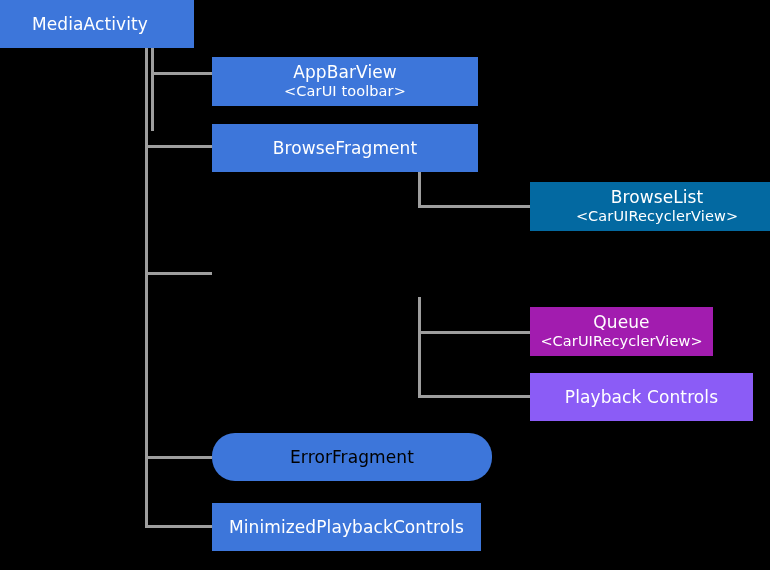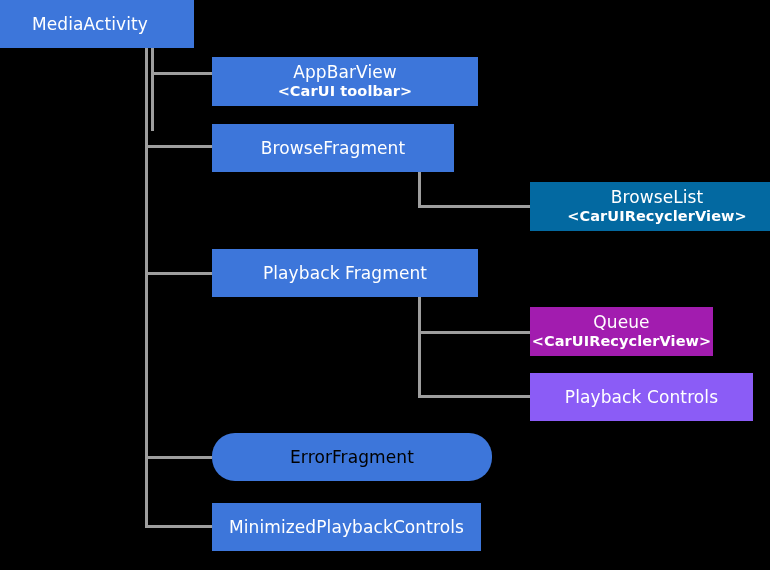--- a/index.html
+++ b/index.html
@@ -30,21 +30,21 @@
     line-height: 1.18;
   }
   .node-title {
     font-size: 17px;
     font-weight: 400;
     letter-spacing: 0.1px;
     white-space: nowrap;
   }
   .node-subtitle {
     font-size: 14.5px;
-    font-weight: 700;
+    font-weight: 400;
     letter-spacing: 0.1px;
     white-space: nowrap;
     margin-top: 1px;
   }
   .node-box.single .node-title {
     margin: 0;
   }
   .connector {
     position: absolute;
     background: #9e9e9e;
@@ -72,29 +72,26 @@
     <div class="connector v" style="background: rgb(158, 158, 158); left: 418px; top: 297px; height: 101px;"></div>
     <div class="connector h" style="background: rgb(158, 158, 158); left: 418px; top: 331px; width: 112px;"></div>
     <div class="connector h" style="background: rgb(158, 158, 158); left: 418px; top: 395px; width: 112px;"></div>
     <div class="node-box single" style="left: -14px; top: 0px; width: 208px; height: 48px; background: rgb(61, 118, 218); color: rgb(255, 255, 255);">
       <div class="node-title">MediaActivity</div>
     </div>
     <div class="node-box" style="left: 212px; top: 57px; width: 266px; height: 49px; background: rgb(61, 118, 218); color: rgb(255, 255, 255); text-align: center;">
       <div class="node-title">AppBarView</div>
       <div class="node-subtitle">&lt;CarUI toolbar&gt;</div>
     </div>
-    <div class="node-box single" style="left: 212px; top: 124px; width: 242px; height: 48px; background: rgb(61, 118, 218); color: rgb(255, 255, 255);">
+    <div class="node-box single" style="left: 212px; top: 124px; width: 266px; height: 48px; background: rgb(61, 118, 218); color: rgb(255, 255, 255);">
       <div class="node-title">BrowseFragment</div>
     </div>
     <div class="node-box" style="left: 530px; top: 182px; width: 254px; height: 49px; background: #0369a1; color: rgb(255, 255, 255);">
       <div class="node-title">BrowseList</div>
       <div class="node-subtitle">&lt;CarUIRecyclerView&gt;</div>
-    </div>
-    <div class="node-box single" style="left: 212px; top: 249px; width: 266px; height: 48px; background: rgb(61, 118, 218); color: rgb(255, 255, 255);">
-      <div class="node-title">Playback Fragment</div>
     </div>
     <div class="node-box" style="left: 530px; top: 307px; width: 183px; height: 49px; background: #a21caf; color: rgb(255, 255, 255);">
       <div class="node-title">Queue</div>
       <div class="node-subtitle">&lt;CarUIRecyclerView&gt;</div>
     </div>
     <div class="node-box single" style="left: 530px; top: 373px; width: 223px; height: 48px; background: #8b5cf6; color: rgb(255, 255, 255);">
       <div class="node-title">Playback Controls</div>
     </div>
     <div class="node-box single" style="left: 212px; top: 433px; width: 280px; height: 48px; background: rgb(61, 118, 218); color: #000000; border-radius: 23px;">
       <div class="node-title">ErrorFragment</div>

